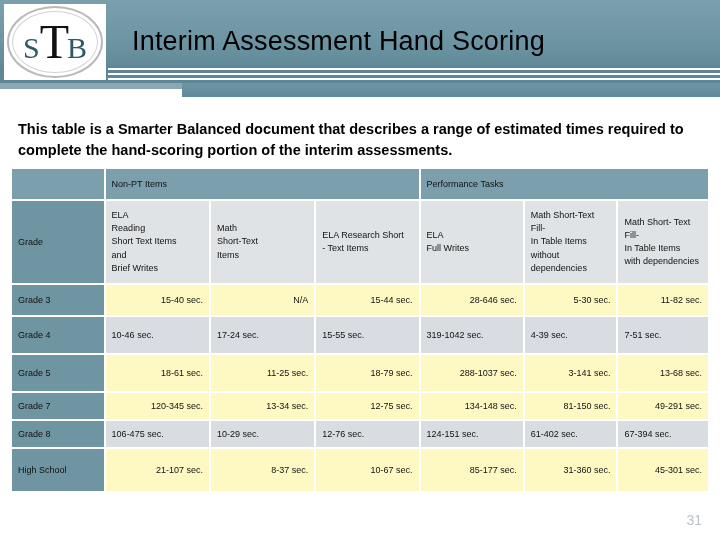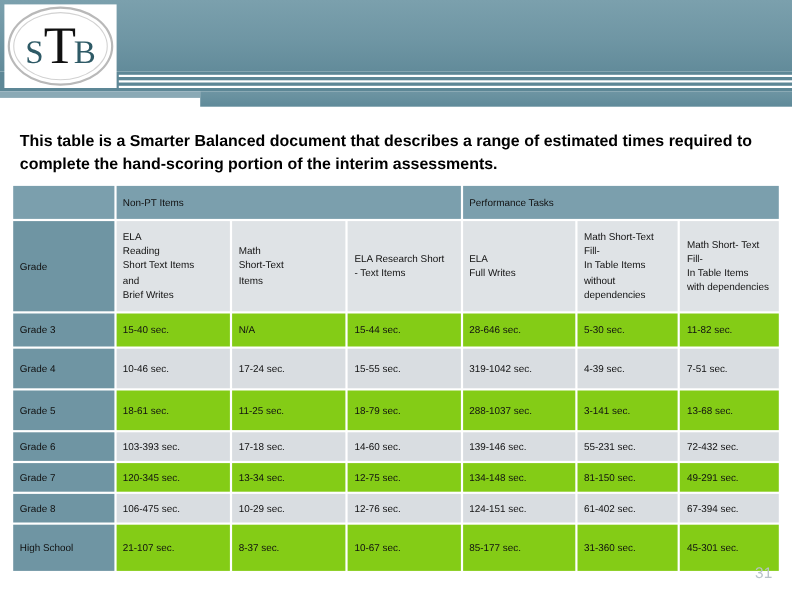--- a/index.html
+++ b/index.html
@@ -168,21 +168,21 @@
     line-height: 1.45;
     padding: 7px 7px;
   }
   td.rowhdr {
     background: #6f95a3;
     color: #ffffff;
     font-size: 9.5px;
     padding-left: 9px;
     vertical-align: middle;
   }
-  td.cell-a { background: #84cc16; }
+  td.cell-a { background: #fef9c3; text-align: right; }
   td.cell-b { background: #d9dde1; }
 
   td.top { vertical-align: top; }
   td.bottom { vertical-align: bottom; }
 
   
   .page-num {
     position: absolute;
     right: 18px;
     top: 512px;
@@ -204,20 +204,21 @@
   <div class="banner-lower"></div>
 
   <div class="logo-box">
     <div class="logo-oval">
       <div class="logo-letters">
         <span class="s">S</span><span class="t">T</span><span class="b">B</span>
       </div>
     </div>
   </div>
 
+  <div class="banner-title">Interim Assessment Hand Scoring</div>
 </div>
 
 <div class="intro">This table is a Smarter Balanced document that describes a range of estimated times required to complete the hand-scoring portion of the interim assessments.</div>
 
 <div class="tbl-wrap">
   <table class="grid">
     <colgroup>
       <col style="width:86px">
       <col style="width:97px">
       <col style="width:97px">
@@ -262,29 +263,20 @@
         <tr style="height: 36px;">
           <td class="rowhdr">Grade 5</td>
           <td class="cell-a">18-61 sec.</td>
           <td class="cell-a">11-25 sec.</td>
           <td class="cell-a">18-79 sec.</td>
           <td class="cell-a">288-1037 sec.</td>
           <td class="cell-a top">3-141 sec.</td>
           <td class="cell-a bottom">13-68 sec.</td>
         </tr>
         <tr style="height: 26px;">
-          <td class="rowhdr">Grade 6</td>
-          <td class="cell-b">103-393 sec.</td>
-          <td class="cell-b">17-18 sec.</td>
-          <td class="cell-b">14-60 sec.</td>
-          <td class="cell-b">139-146 sec.</td>
-          <td class="cell-b">55-231 sec.</td>
-          <td class="cell-b">72-432 sec.</td>
-        </tr>
-        <tr style="height: 26px;">
           <td class="rowhdr">Grade 7</td>
           <td class="cell-a">120-345 sec.</td>
           <td class="cell-a">13-34 sec.</td>
           <td class="cell-a">12-75 sec.</td>
           <td class="cell-a">134-148 sec.</td>
           <td class="cell-a">81-150 sec.</td>
           <td class="cell-a">49-291 sec.</td>
         </tr>
         <tr style="height: 26px; padding-left: 40px;">
           <td class="rowhdr">Grade 8</td>

